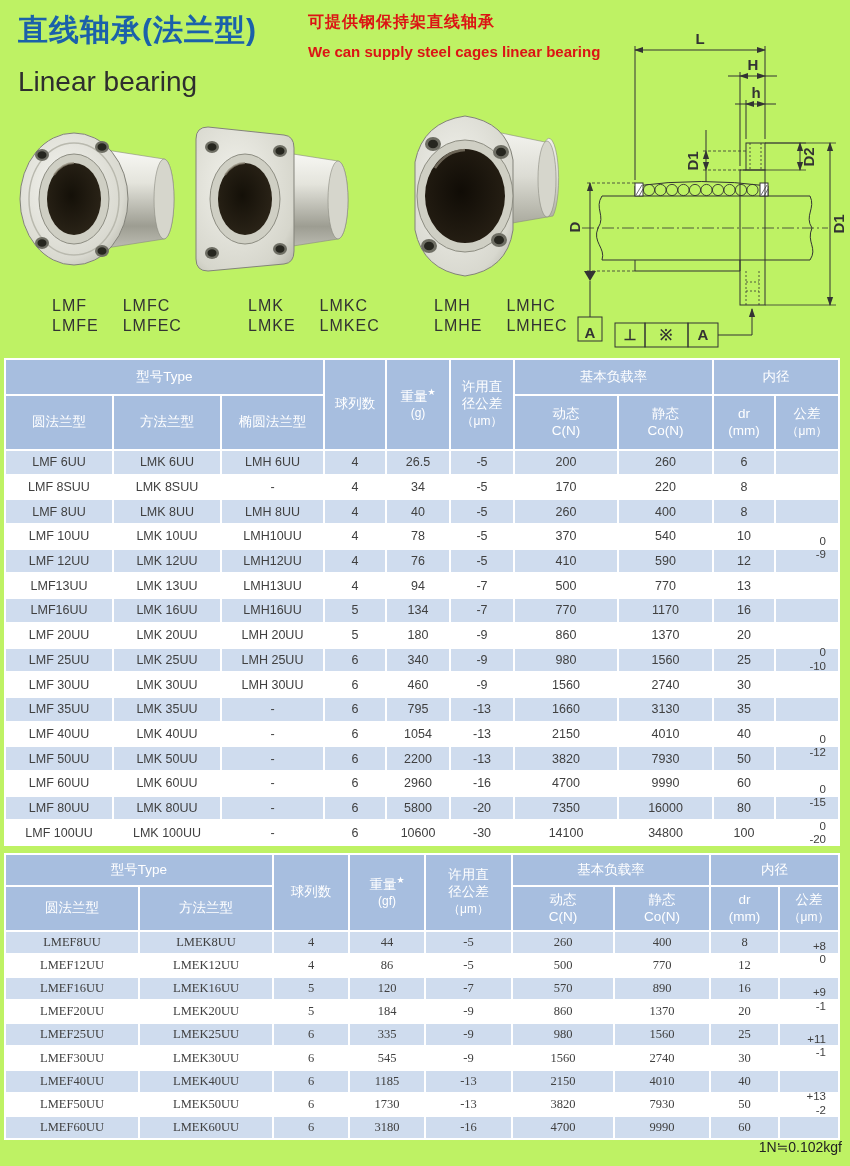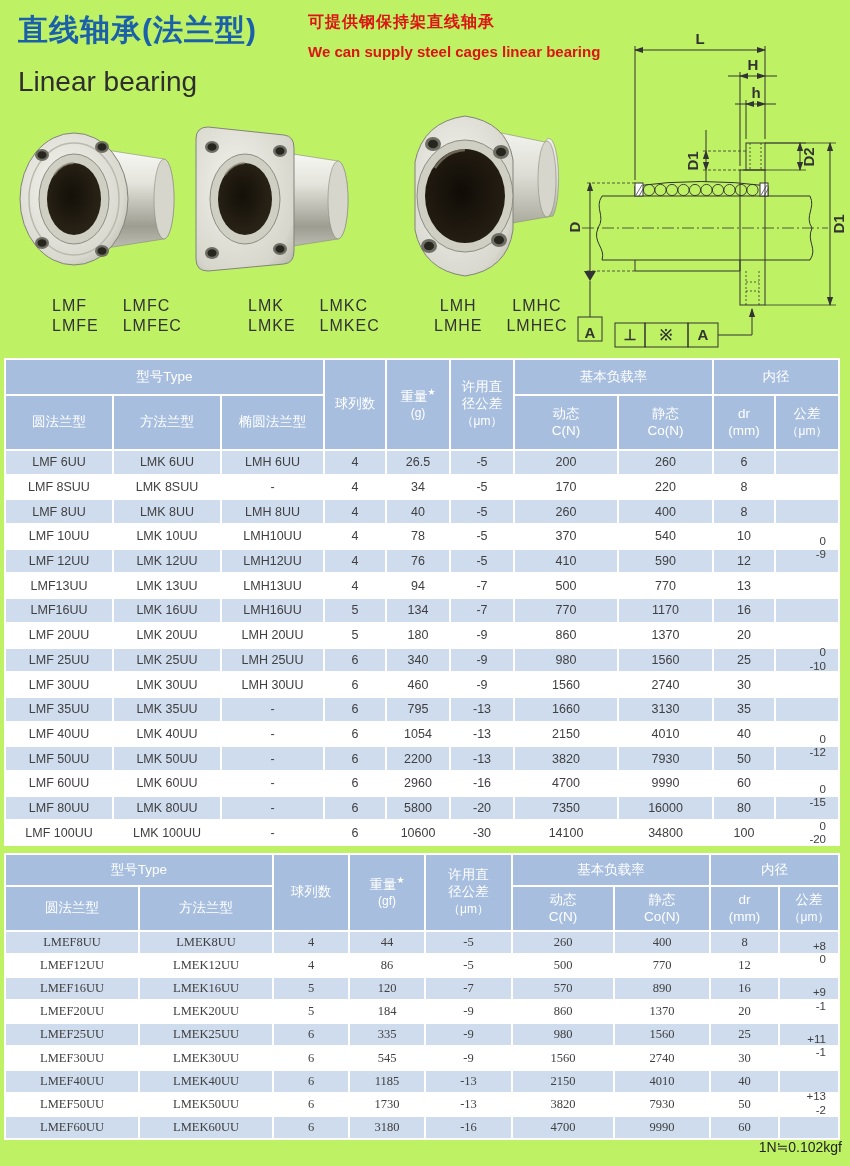--- a/index.html
+++ b/index.html
@@ -165,21 +165,21 @@
     <span>LMFC</span>
     <span>LMFE</span>
     <span>LMFEC</span>
   </div>
   <div class="model-labels" style="left:248px; top:297px;">
     <span>LMK</span>
     <span>LMKC</span>
     <span>LMKE</span>
     <span>LMKEC</span>
   </div>
-  <div class="model-labels" style="left:434px; top:297px;text-align:center;">
+  <div class="model-labels" style="left:434px; top:297px;">
     <span>LMH</span>
     <span>LMHC</span>
     <span>LMHE</span>
     <span>LMHEC</span>
   </div>
 
   <svg class="drawing" width="290" height="338" viewBox="0 0 290 338">
     <defs>
       <marker id="ar" viewBox="0 0 10 10" refX="9" refY="5" markerWidth="9" markerHeight="9" orient="auto-start-reverse">
         <path d="M0,1.5 L10,5 L0,8.5 Z" fill="#333"></path>

